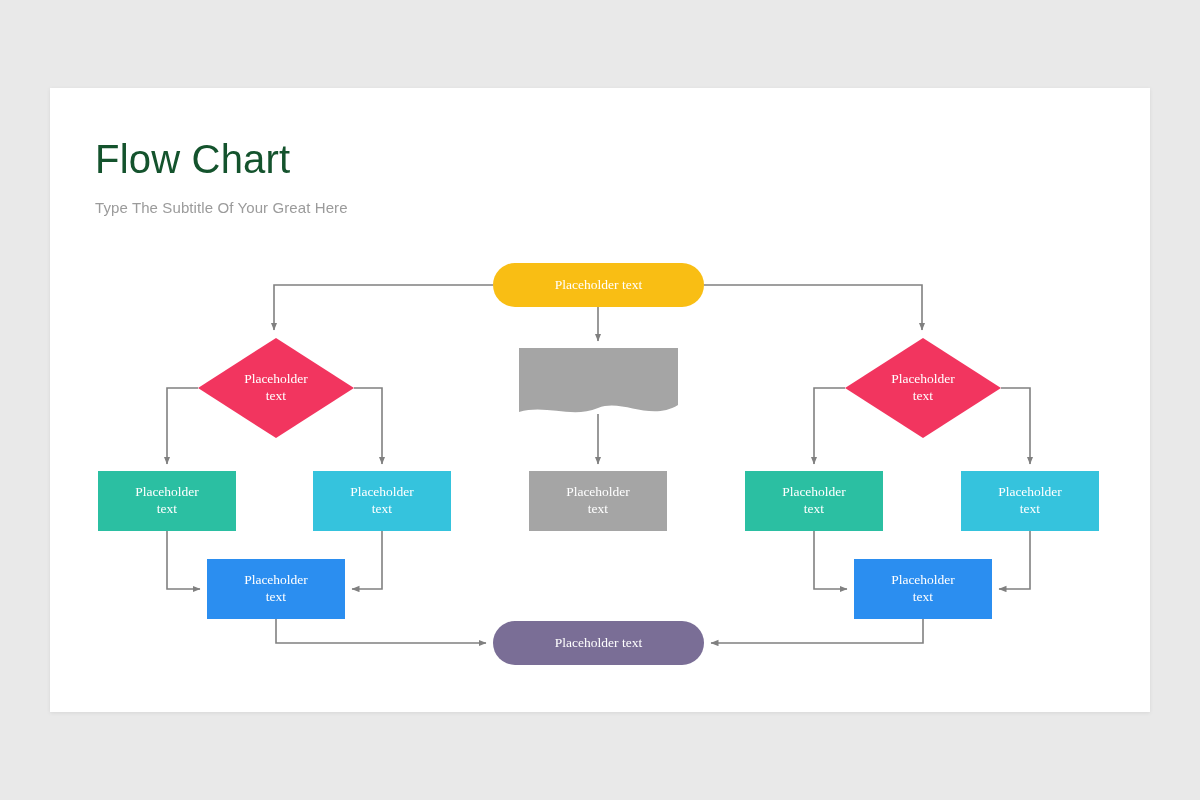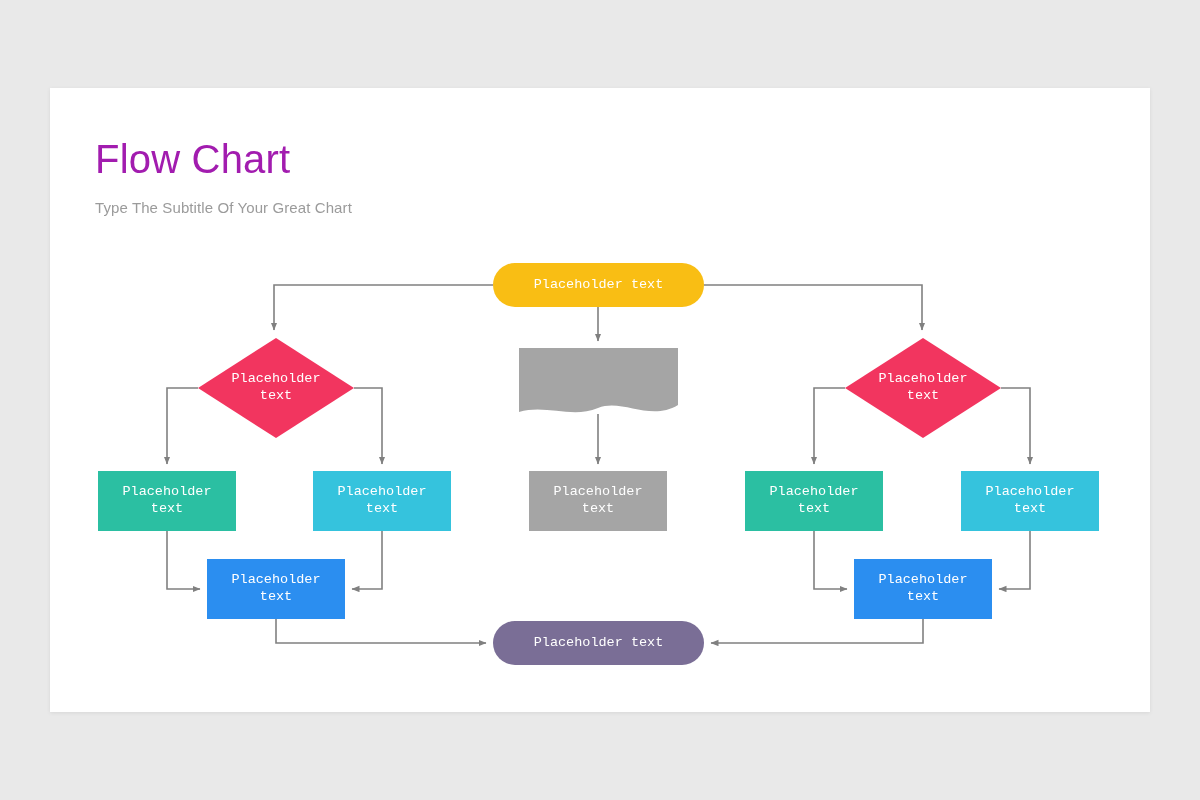--- a/index.html
+++ b/index.html
@@ -28,21 +28,21 @@
     background: #ffffff;
     box-shadow: 0 1px 4px rgba(0,0,0,0.08);
   }
 
   #page-title {
     position: absolute;
     left: 95px;
     top: 137px;
     font-size: 40px;
     font-weight: 400;
-    color: #a21caf;
+    color: #14532d;
     letter-spacing: 0.2px;
     line-height: 1.1;
   }
 
   #page-subtitle {
     position: absolute;
     left: 95px;
     top: 199px;
     font-size: 15px;
     font-weight: 400;
@@ -61,41 +61,41 @@
   .node-label {
     position: absolute;
     display: flex;
     align-items: center;
     justify-content: center;
     text-align: center;
     color: #ffffff;
     font-size: 13.5px;
     line-height: 1.25;
     pointer-events: none;
-    font-family: Liberation Mono, monospace;
+    font-family: Liberation Serif, serif;
   }
 
   .rect-node {
     position: absolute;
   }
 
   .pill-node {
     position: absolute;
     border-radius: 999px;
   }
 </style>
 </head>
 <body>
 
 <div id="slide-canvas">
 
   <div id="slide-card"></div>
 
   <div id="page-title">Flow Chart</div>
-  <div id="page-subtitle">Type The Subtitle Of Your Great Chart</div>
+  <div id="page-subtitle">Type The Subtitle Of Your Great Here</div>
 
   <svg id="flow-svg" viewBox="0 0 1200 800">
     <defs>
       <marker id="arrowhead" markerWidth="9" markerHeight="9" refX="7.5" refY="3.2" orient="auto" markerUnits="userSpaceOnUse">
         <path d="M0,0 L8,3.2 L0,6.4 z" fill="#808080"></path>
       </marker>
     </defs>
 
     <g id="connector-layer" fill="none" stroke="#808080" stroke-width="1.6" marker-end="url(#arrowhead)">
 

